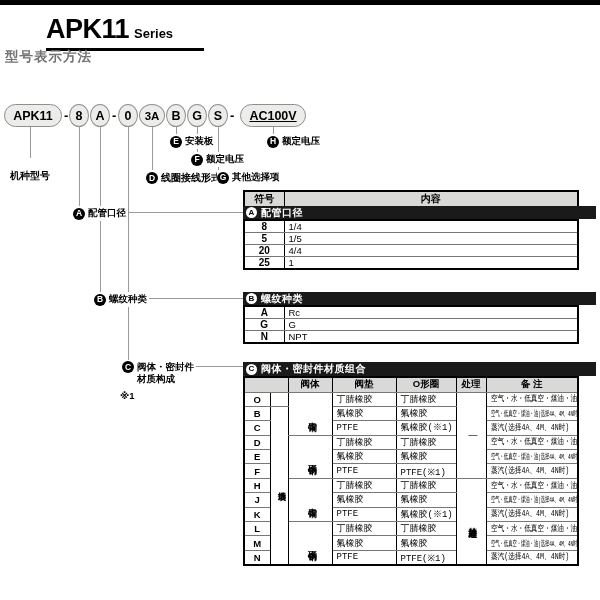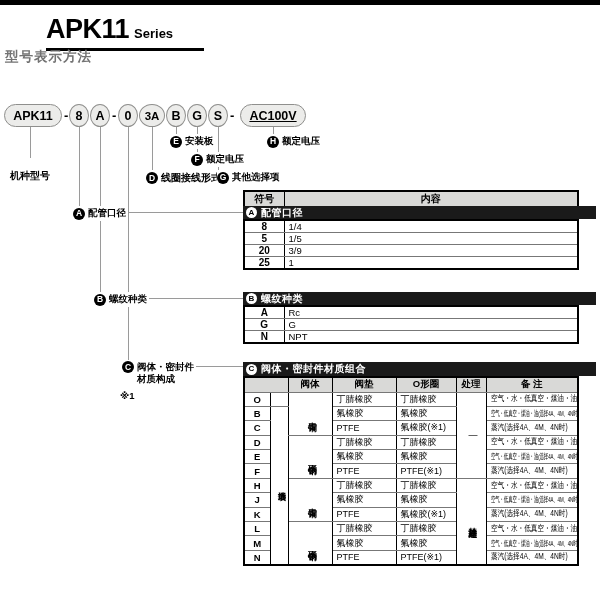--- a/index.html
+++ b/index.html
@@ -33,21 +33,21 @@
   .bar-title{font-size:10px;font-weight:bold;letter-spacing:0.5px;}
   
   table.spec{position:absolute;left:243px;border-collapse:collapse;table-layout:fixed;width:336px;background:#fff;border:2px solid #000;z-index:2;}
   table.spec td{box-sizing:border-box;border:1px solid #777;border-left:1px solid #000;border-right:1px solid #000;font-size:9.5px;color:#000;padding:0 0 0 4px;vertical-align:middle;overflow:hidden;}
   table.spec td.code{text-align:center;font-weight:bold;padding:0;font-size:10px;}
   table.hdr td{background:#d9d9d7;font-weight:bold;text-align:center;padding:0;font-size:10px;}
   table.ta td{height:12px;}
   table.tc td{height:14.4px;font-size:9px;}
   table.tc td.code{font-size:9.5px;}
   table.tc tr.subhead td{background:#d9d9d7;font-weight:bold;text-align:center;padding:0;font-size:9.5px;}
-  td.mat{padding-left:3px;}
+  td.mat{padding-left:3px;font-family:Liberation Mono, monospace;}
   td.center{text-align:center;padding:0;}
   .vtxt{writing-mode:vertical-rl;text-orientation:upright;font-weight:bold;font-size:9px;line-height:1;letter-spacing:1px;display:inline-block;}
   .vtxt.tiny{font-size:7px;letter-spacing:0;}
   td.vcell{text-align:center;padding:0;vertical-align:middle;}
   .rx{display:inline-block;transform:scaleX(0.78);transform-origin:0 50%;white-space:nowrap;font-size:8.5px;}
   .rx-sm{display:inline-block;transform:scaleX(0.55);transform-origin:0 50%;white-space:nowrap;font-size:8px;letter-spacing:-0.2px;}
 </style>
 </head>
 <body>
 
@@ -151,21 +151,21 @@
         <tr>
           <td class="code">8</td>
           <td>1/4</td>
         </tr>
     <tr>
           <td class="code">5</td>
           <td>1/5</td>
         </tr>
     <tr>
           <td class="code">20</td>
-          <td>3/9</td>
+          <td>4/4</td>
         </tr>
     <tr>
           <td class="code">25</td>
           <td>1</td>
         </tr>
   </tbody>
     </table>
 
   <div class="secbar" style="top:292px;height:13px;">
     <span class="bar-dot">B</span>

